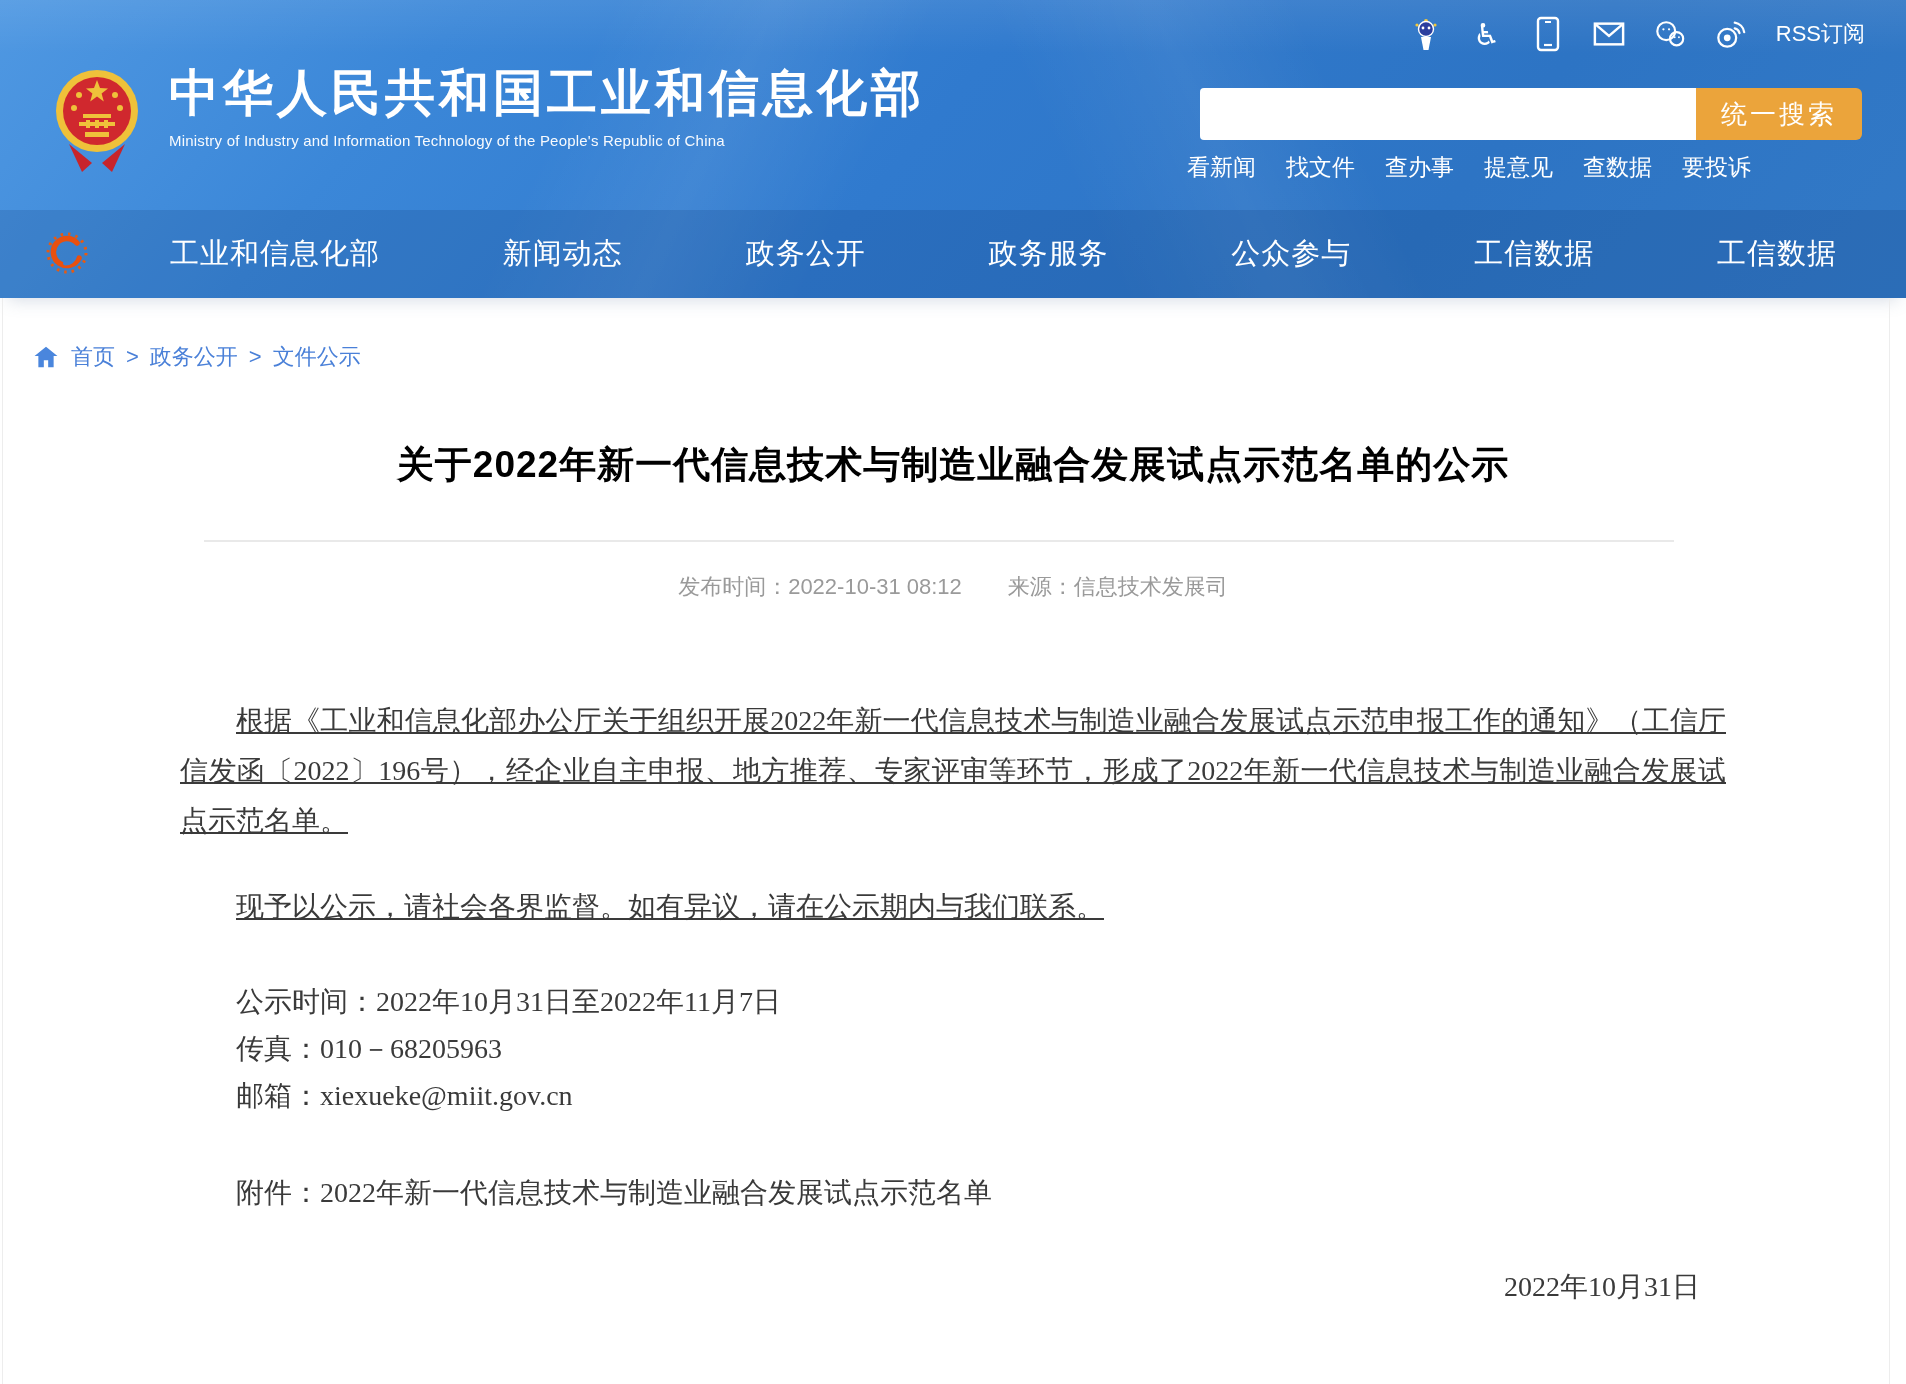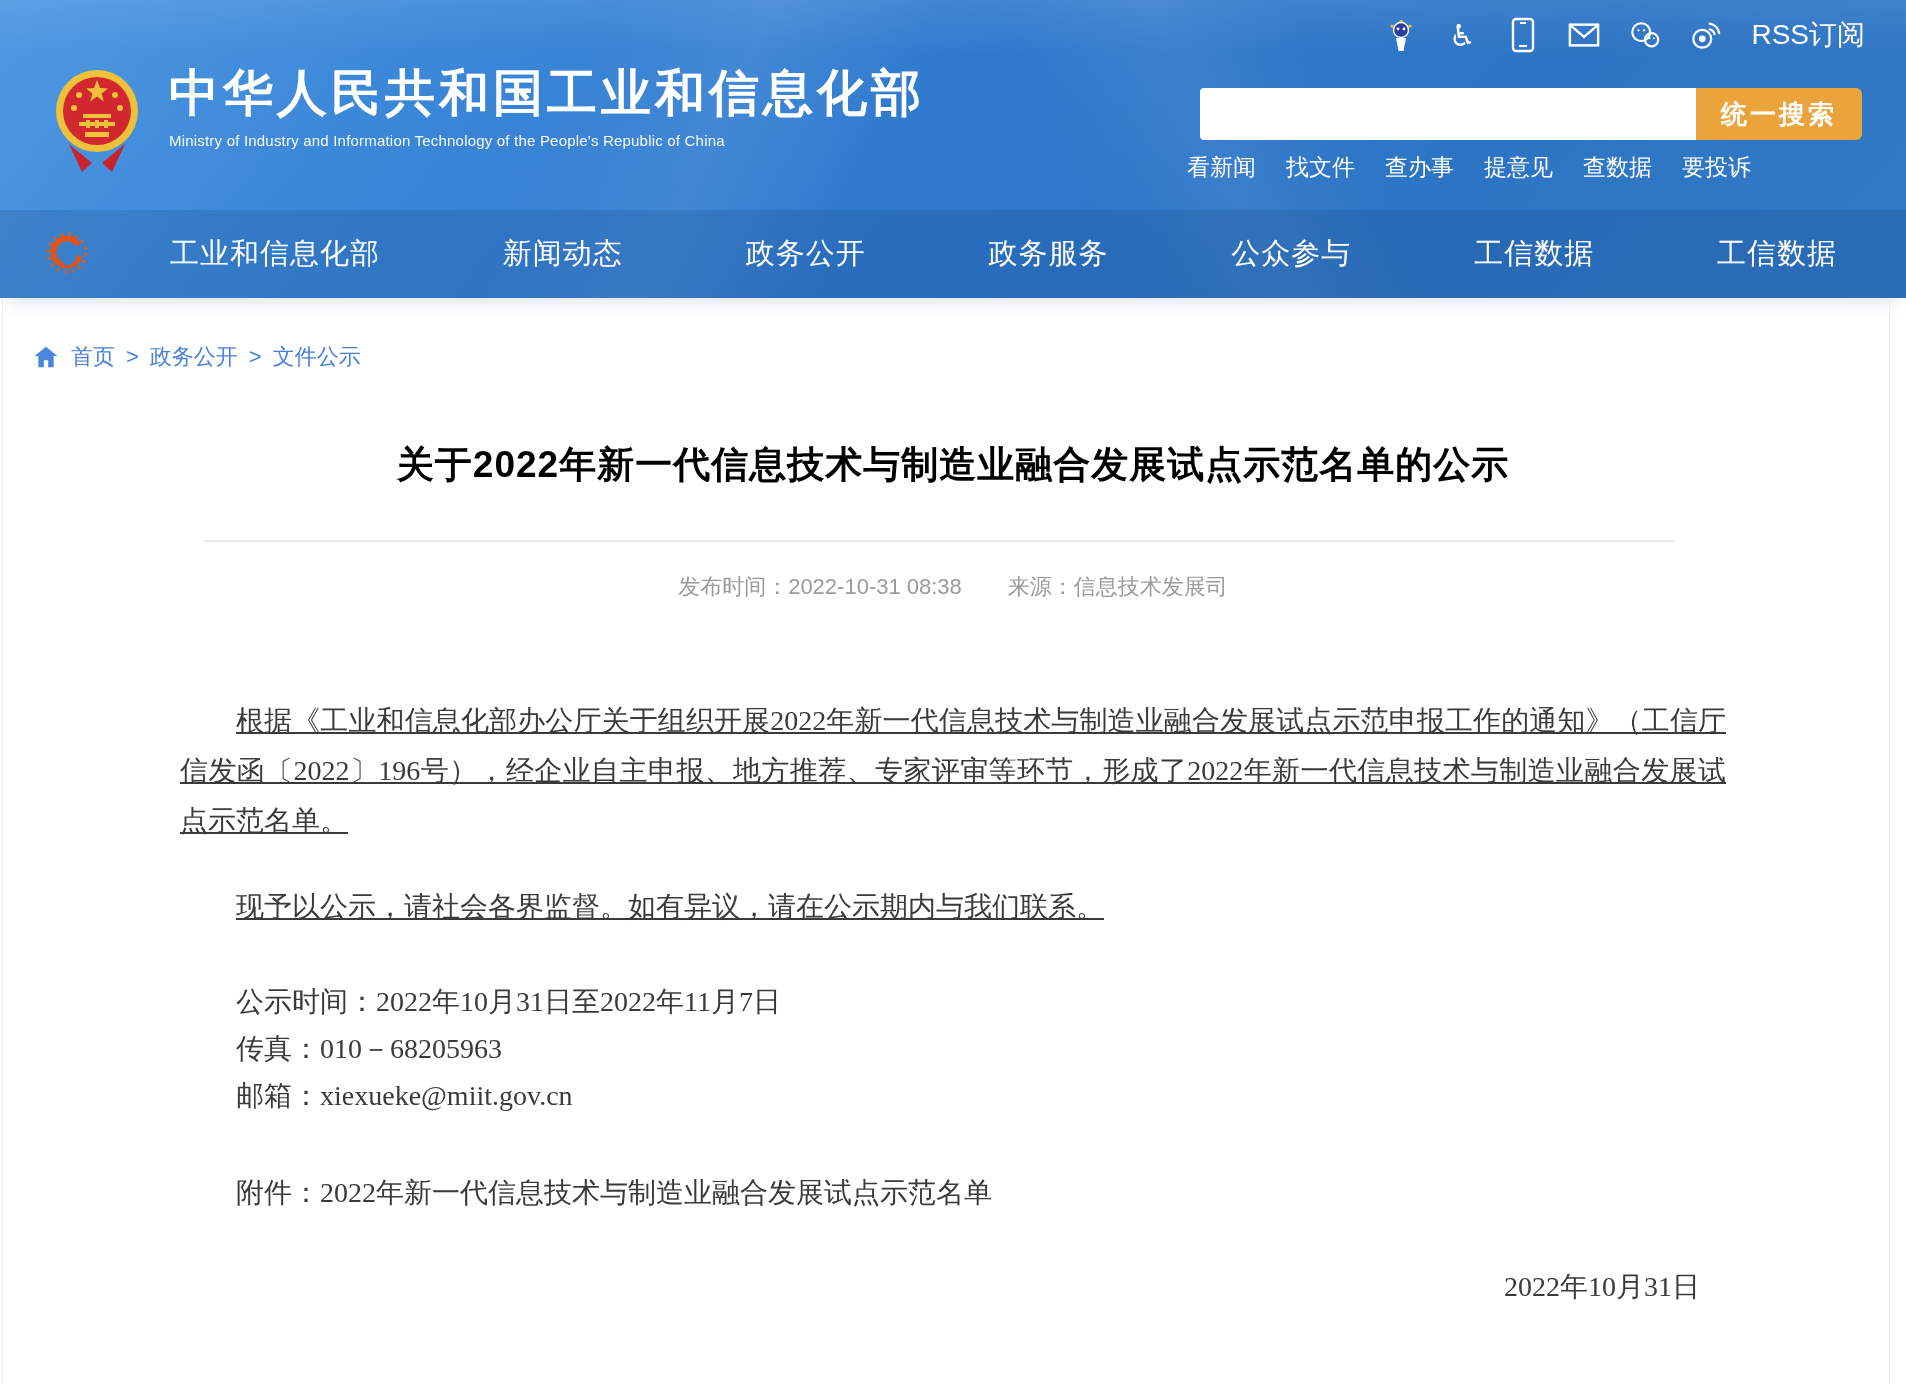--- a/index.html
+++ b/index.html
@@ -19,28 +19,28 @@
   .nav-strip { position:absolute; left:0; top:210px; width:100%; height:88px;
     background:rgba(12,48,104,.16); }
 
   .brand { position:absolute; left:55px; top:64px; display:flex; align-items:flex-start; }
   .emblem { width:84px; height:118px; margin-right:30px; }
   .brand-text h1 { color:#fff; font-size:50px; font-weight:bold; letter-spacing:4px; line-height:58px; }
   .brand-text .sub { color:rgba(255,255,255,.96); font-size:15px; margin-top:10px; letter-spacing:.2px; }
 
   .top-icons { position:absolute; top:16px; right:41px; display:flex; align-items:center; gap:29px; }
   .top-icons .ticon { width:32px; height:36px; display:flex; align-items:center; justify-content:center; cursor:pointer; }
-  .rss { color:#fff; font-size:28px; cursor:pointer;text-align:center; }
+  .rss { color:#fff; font-size:22px; cursor:pointer;text-align:center; }
   .wheel-glyph { color:#fff; font-size:30px; font-family:"DejaVu Sans",sans-serif; }
 
   .search-row { position:absolute; top:88px; right:44px; display:flex; height:52px; }
   .search-input { width:496px; height:52px; border:none; outline:none; background:#fff;
     border-radius:4px 0 0 4px; font-size:22px; padding:0 16px; }
   .search-btn { width:166px; height:52px; border:none; background:#eba43b; color:#fff;
-    font-size:26px; font-weight:bold; letter-spacing:3px; border-radius:0 6px 6px 0; cursor:pointer; }
+    font-size:26px; font-weight:normal; letter-spacing:3px; border-radius:0 6px 6px 0; cursor:pointer; }
 
   .quick-links { position:absolute; top:152px; right:155px; display:flex; gap:30px; }
   .quick-links span { color:#fff; font-size:23px; cursor:pointer; white-space:nowrap; }
 
   .nav-logo { position:absolute; left:44px; top:230px; width:46px; height:46px; }
   .nav-items { position:absolute; left:170px; top:210px; width:1667px; height:88px;
     display:flex; justify-content:space-between; align-items:center; }
   .nav-items span { color:#fff; font-size:29px; letter-spacing:1px; cursor:pointer; white-space:nowrap; }
 
   
@@ -191,21 +191,21 @@
   <span class="crumb">政务公开</span>
   <span class="sep">&gt;</span>
   <span class="crumb">文件公示</span>
 </div>
 
 <div class="content">
   <h2 class="article-title">关于2022年新一代信息技术与制造业融合发展试点示范名单的公示</h2>
   <hr class="title-rule">
 
   <div class="meta">
-    <span>发布时间：</span><span>2022-10-31 08:38</span><span class="src">来源：</span><span>信息技术发展司</span>
+    <span>发布时间：</span><span>2022-10-31 08:12</span><span class="src">来源：</span><span>信息技术发展司</span>
   </div>
 
   <div class="doc">
     <p class="body-p p1">根据《工业和信息化部办公厅关于组织开展2022年新一代信息技术与制造业融合发展试点示范申报工作的通知》（工信厅信发函〔2022〕196号），经企业自主申报、地方推荐、专家评审等环节，形成了2022年新一代信息技术与制造业融合发展试点示范名单。</p>
     <p class="body-p p2">现予以公示，请社会各界监督。如有异议，请在公示期内与我们联系。</p>
 
     <div class="contact">
       <p>公示时间：2022年10月31日至2022年11月7日</p>
       <p>传真：010－68205963</p>
       <p>邮箱：xiexueke@miit.gov.cn</p>

